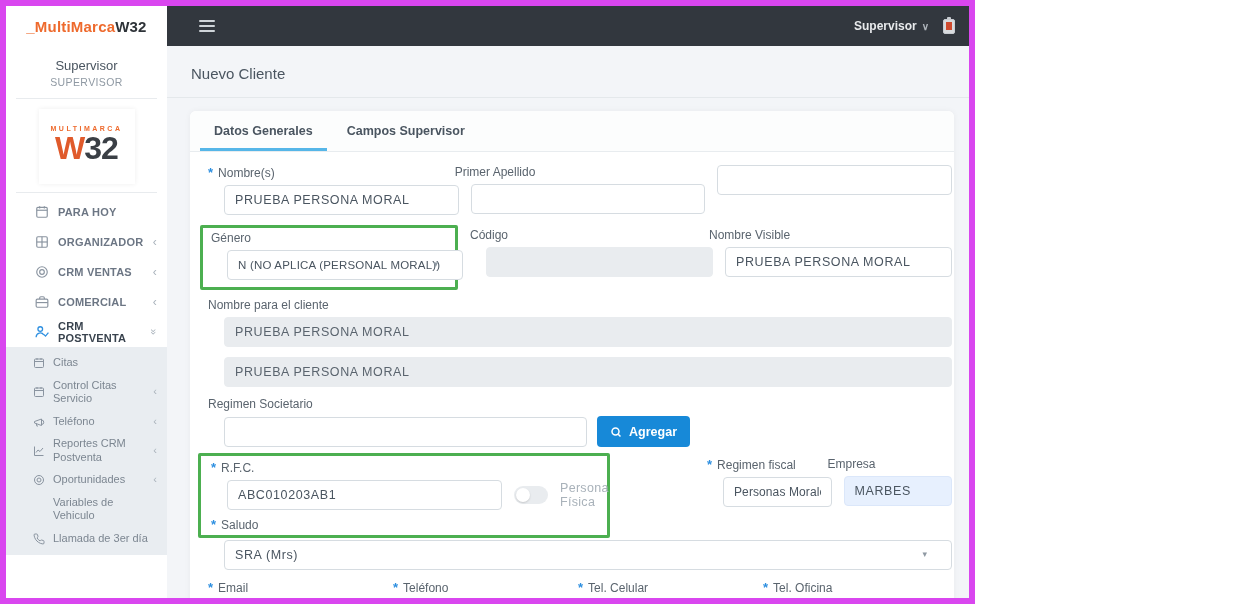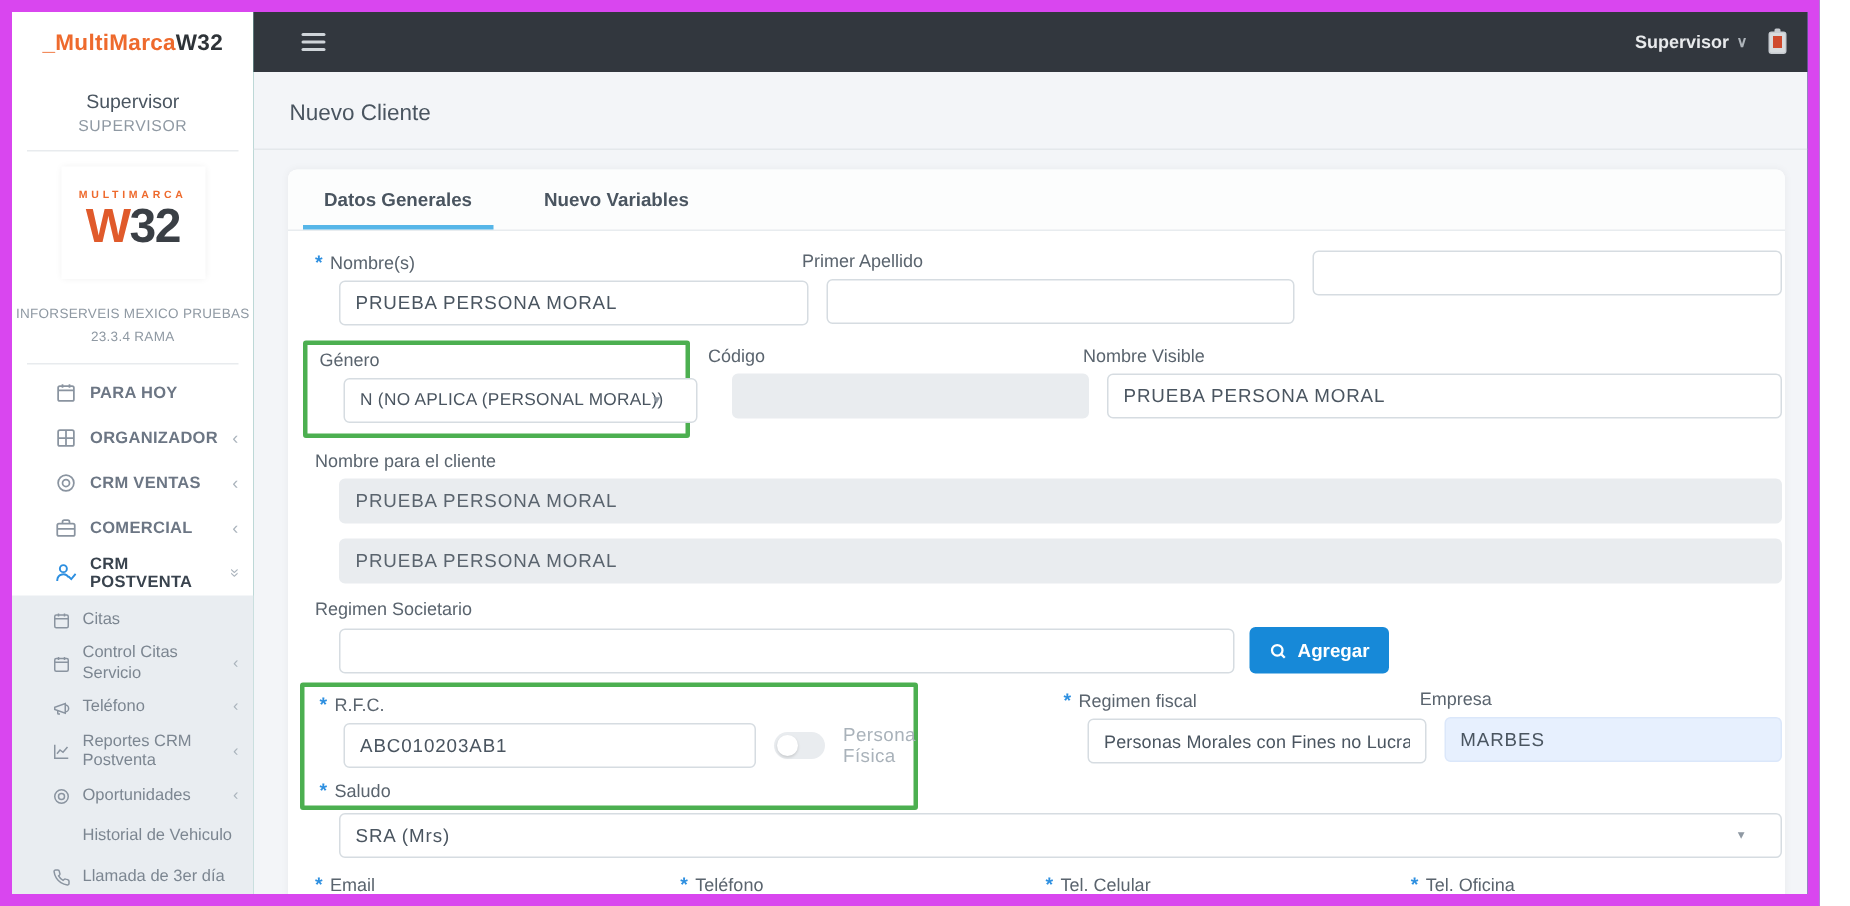--- a/index.html
+++ b/index.html
@@ -1,17 +1,17 @@
 <!DOCTYPE html>
 <html><head>
 <meta charset="utf-8">
 <style>
   * { margin:0; padding:0; box-sizing:border-box; }
   body { font-family:"Liberation Sans", sans-serif; background:#fff; }
-  .frame { width:1213px; height:604px; border:8px solid #d946ef; overflow:hidden; position:relative; background:#0f766e; }
+  .frame { width:975px; height:604px; border:6px solid #d946ef; overflow:hidden; position:relative; background:#000000; }
 
   
   .topbar { height:40px; display:flex; }
   .brand { width:161px; background:#fff; display:flex; align-items:center; justify-content:center; font-weight:bold; font-size:15px; letter-spacing:.2px; }
   .brand .orange { color:#ee6a2d; }
   .brand .dark { color:#2e3338; }
   .bar { flex:1; background:#32373e; display:flex; align-items:center; color:#fff; padding:0 14px 0 32px; }
   .hamburger { width:16px; cursor:pointer; display:flex; flex-direction:column; gap:3px; }
   .hamburger i { display:block; height:2px; background:#cfd4d9; border-radius:1px; }
   .bar-right { margin-left:auto; display:flex; align-items:center; gap:14px; }
@@ -43,21 +43,21 @@
   .submenu { background:#e9edf1; padding:3px 0; }
   .sub-item { display:flex; align-items:center; min-height:27px; padding:2px 10px 2px 27px; color:#7c8691; cursor:pointer; line-height:1.25; }
   .sub-item .ic { width:12px; height:12px; margin-right:8px; color:#8a94a0; flex:none; }
   .sub-item .chev { margin-left:auto; color:#aab3bc; font-size:11px; }
   .sub-item .no-ic { padding-left:20px; }
 
   
   .main { position:absolute; left:161px; top:40px; right:0; bottom:0; background:#f3f5f8; overflow:hidden; }
   .page-head { padding:19px 24px 15px; font-size:15px; color:#4a5560; border-bottom:1px solid #e4e8eb; }
   .card { margin:13px 15px 0 23px; background:#fff; border-radius:6px; box-shadow:0 0 6px rgba(0,0,0,.05); overflow:hidden; }
-  .tabs { display:flex; gap:20px; padding:0 10px; border-bottom:1px solid #e8ecef; background:#fcfdfd; }
+  .tabs { display:flex; gap:6px; padding:0 10px; border-bottom:1px solid #e8ecef; background:#fcfdfd; }
   .tab { padding:13px 14px 10px; font-size:12.5px; font-weight:bold; color:#4a5560; cursor:pointer; border-bottom:3px solid transparent; }
   .tab.active { border-bottom-color:#56b6e8; }
   .form { padding:13px 18px 0; }
   .lbl { font-size:12px; color:#5a646e; margin-bottom:5px; display:flex; align-items:center; gap:5px; }
   .req { color:#2d8fe0; font-size:13px; font-weight:bold; }
   .inp { width:100%; height:30px; border:1px solid #d6dce1; border-radius:4px; padding:0 10px; font-size:12.5px; letter-spacing:.6px; color:#4a5560; background:#fff; font-family:"Liberation Sans",sans-serif; outline:none;margin-left:16px; }
   .inp:disabled, .inp.gray { background:#e9ecef; border-color:#e9ecef; color:#5a646e; }
   .inp.bluefill { background:#e7f0fe; border-color:#dbe7fa; }
   .sel { position:relative; }
   .sel .inp { padding-right:22px; }
@@ -105,24 +105,20 @@
   <div class="sidebar">
     <div class="side-user">
       <div class="name">Supervisor</div>
       <div class="role">SUPERVISOR</div>
     </div>
     <div class="divider"></div>
     <div class="logo-box">
       <div class="mm">MULTIMARCA</div>
       <div class="w32"><span class="w">W</span><span class="n32">32</span></div>
     </div>
-    <div class="org">
-      <div>INFORSERVEIS MEXICO PRUEBAS</div>
-      <div>23.3.4 RAMA</div>
-    </div>
     <div class="divider"></div>
 
     <div class="menu">
       <div class="menu-item">
         <span class="ic">
             <svg viewBox="0 0 24 24" fill="none" stroke="currentColor" stroke-width="2">
               <rect x="3" y="4" width="18" height="17" rx="2"></rect>
               <line x1="3" y1="9" x2="21" y2="9"></line>
               <line x1="8" y1="2" x2="8" y2="6"></line>
               <line x1="16" y1="2" x2="16" y2="6"></line>
@@ -223,21 +219,21 @@
           <span class="ic">
               <svg viewBox="0 0 24 24" fill="none" stroke="currentColor" stroke-width="2">
                 <circle cx="12" cy="12" r="9"></circle>
                 <circle cx="12" cy="12" r="4"></circle>
               </svg>
             </span>
           <span>Oportunidades</span>
           <span class="chev">‹</span>
         </div>
         <div class="sub-item">
-          <span class="no-ic">Historial de Vehiculo</span>
+          <span class="no-ic">Variables de Vehiculo</span>
         </div>
         <div class="sub-item">
           <span class="ic">
               <svg viewBox="0 0 24 24" fill="none" stroke="currentColor" stroke-width="2">
                 <path d="M22 16.9v3a2 2 0 0 1-2.2 2 19.8 19.8 0 0 1-8.6-3.1 19.5 19.5 0 0 1-6-6A19.8 19.8 0 0 1 2.1 4.2 2 2 0 0 1 4.1 2h3a2 2 0 0 1 2 1.7c.1 1 .4 2 .7 2.8a2 2 0 0 1-.4 2.1L8.1 9.9a16 16 0 0 0 6 6l1.3-1.3a2 2 0 0 1 2.1-.4c.9.3 1.9.6 2.8.7a2 2 0 0 1 1.7 2z"></path>
               </svg>
             </span>
           <span>Llamada de 3er día</span>
         </div>
       </div>
@@ -249,21 +245,21 @@
       </div>
     </div>
   </div>
 
   <div class="main">
     <div class="page-head">Nuevo Cliente</div>
 
     <div class="card">
       <div class="tabs">
         <div class="tab active">Datos Generales</div>
-        <div class="tab">Nuevo Variables</div>
+        <div class="tab">Campos Supervisor</div>
       </div>
 
       <div class="form">
 
         <div class="row">
           <div class="col">
             <div class="lbl">
                 <span class="req">*</span>
                 <span>Nombre(s)</span>
               </div>

